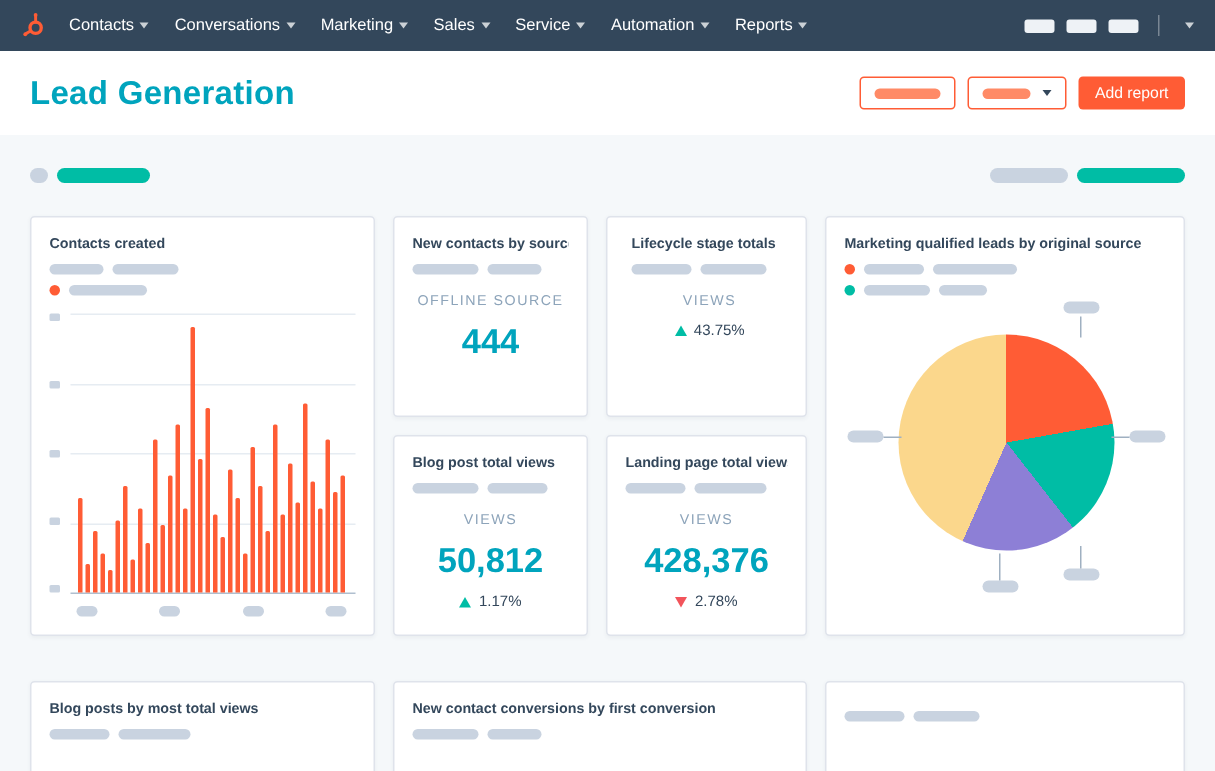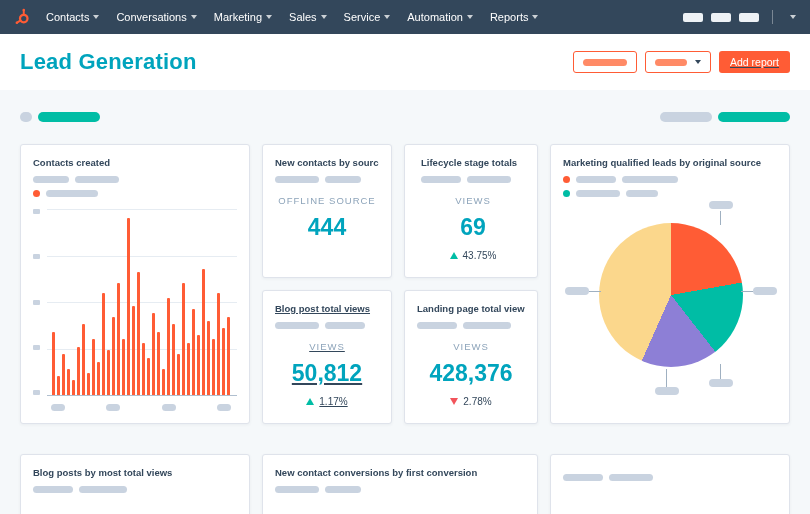--- a/index.html
+++ b/index.html
@@ -18,21 +18,21 @@
   .nav-item { display:flex; align-items:center; color:#fff; font-size:11px; font-weight:500; margin-right:17px; cursor:pointer; white-space:nowrap; }
   .caret { width:0; height:0; border-left:3px solid transparent; border-right:3px solid transparent; border-top:4px solid #fff; margin-left:4px; opacity:.75; }
   .caret.dark { border-top-color:#33475b; opacity:1; margin-left:2px; }
   .nav-right { margin-left:auto; display:flex; align-items:center; gap:8px; }
   .navpill { width:20px; height:9px; border-radius:2px; background:#eef2f6; }
   .nav-divider { width:1px; height:14px; background:rgba(255,255,255,.35); margin:0 5px; }
 
   
   .page-header { height:56px; background:#fff; display:flex; align-items:center; padding:0 20px;gap:16px; }
   .page-title { font-size:22px; font-weight:600; color:#00a4bd; margin:0; letter-spacing:.2px; }
-  .header-actions { margin-left:auto; display:flex; align-items:center; gap:8px;text-decoration:underline; }
+  .header-actions { margin-left:auto; display:flex; align-items:center; gap:8px; }
   .btn-outline { height:22px; background:#fff; border:1px solid #ff5c35; border-radius:3px; display:flex; align-items:center; gap:6px; padding:0 9px; cursor:pointer; }
   .btn-solid { height:22px; background:#ff5c35; color:#fff; border:none; border-radius:3px; font-size:10.5px; font-weight:500; padding:0 11px; font-family:inherit; cursor:pointer; }
 
   
   .pill { display:inline-block; height:7px; border-radius:4px; background:#c9d3e0; flex:0 0 auto; }
   .pill.orange { background:#ff8a66; }
   .pill.teal { background:#00bda5; }
   .pillL { height:10px; border-radius:5px; }
   .w12{width:12px}.w14{width:14px}
   .w32{width:32px}.w36{width:36px}.w40{width:40px}.w44{width:44px}.w48{width:48px}
@@ -68,21 +68,21 @@
   .tri-up { width:0; height:0; border-left:4.5px solid transparent; border-right:4.5px solid transparent; border-bottom:7px solid #00bda5; }
   .tri-down { width:0; height:0; border-left:4.5px solid transparent; border-right:4.5px solid transparent; border-top:7px solid #f2545b; }
 
   .card-pie { grid-column:4; grid-row:1/3; display:flex; flex-direction:column; }
   .pie-area { position:relative; flex:1; margin-top:4px; }
   .pie { position:absolute; left:36px; top:22px; width:144px; height:144px; border-radius:50%; }
   .callout { position:absolute; width:24px; height:8px; border-radius:4px; background:#c9d3e0; }
   .cline { position:absolute; background:#9fb0c1; }
 
   .card.bottom { margin-top:18px; height:120px; }
-  .card-c2r2 { grid-column:2; grid-row:2;text-decoration:underline; }
+  .card-c2r2 { grid-column:2; grid-row:2; }
   .card-c3r2 { grid-column:3; grid-row:2; }
   .card-c2r1 { grid-column:2; grid-row:1; }
   .card-c3r1 { grid-column:3; grid-row:1;padding-left:16px; }
   .card-b1 { grid-column:1; grid-row:3; }
   .card-b2 { grid-column:2/4; grid-row:3; }
   .card-b3 { grid-column:4; grid-row:3; }
 </style>
 </head>
 <body>
 
@@ -246,21 +246,20 @@
   </section>
 
   <section class="card card-metric card-c3r1">
     <h2 class="card-title">Lifecycle stage totals</h2>
     <div class="legend">
       <span class="pill w40"></span>
       <span class="pill w44"></span>
     </div>
     <div class="metric-body">
       <div class="metric-label">VIEWS</div>
-      <div class="metric-value">69</div>
       <div class="metric-delta">
         <span class="tri tri-up"></span>
         <span>43.75%</span>
       </div>
     </div>
   </section>
 
   <section class="card card-pie">
     <h2 class="card-title">Marketing qualified leads by original source</h2>
     <div class="legend">

